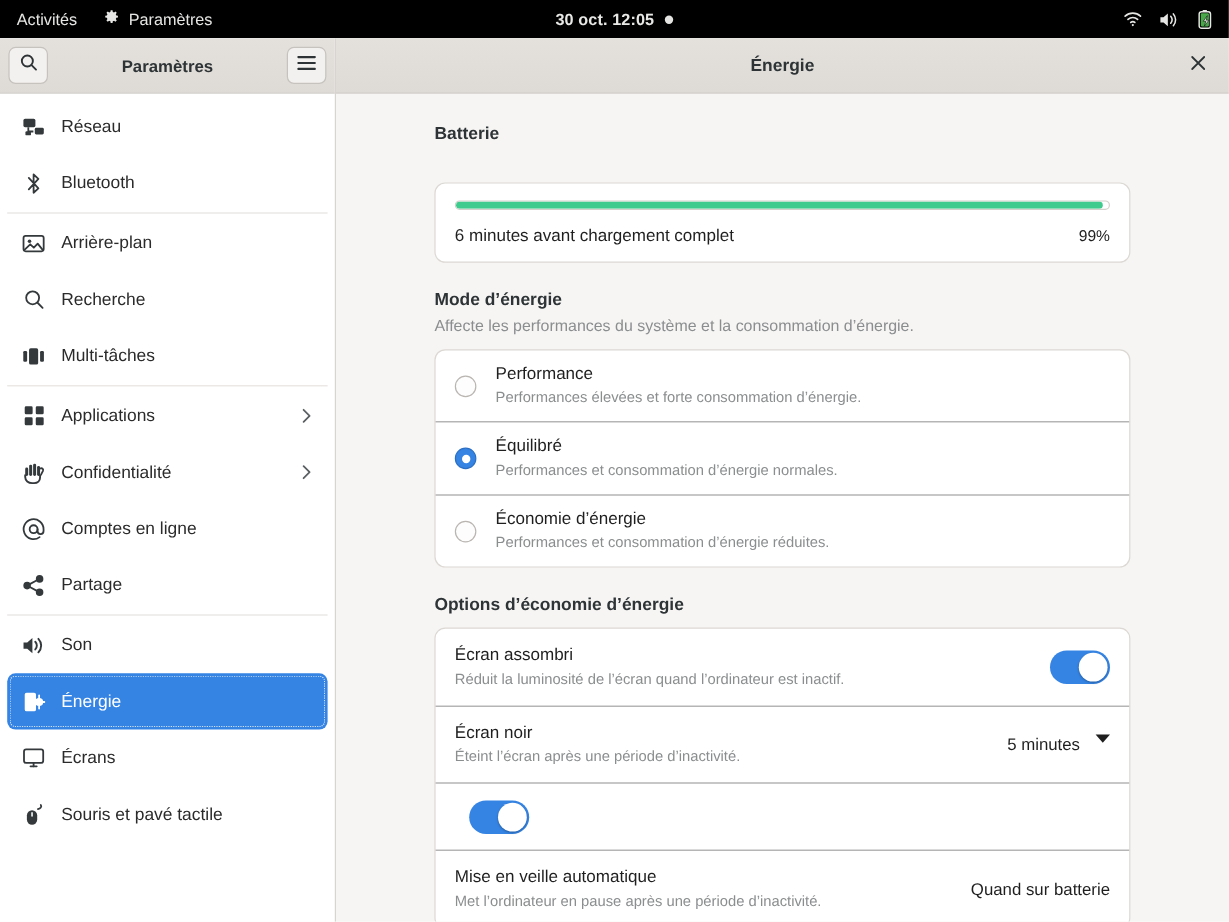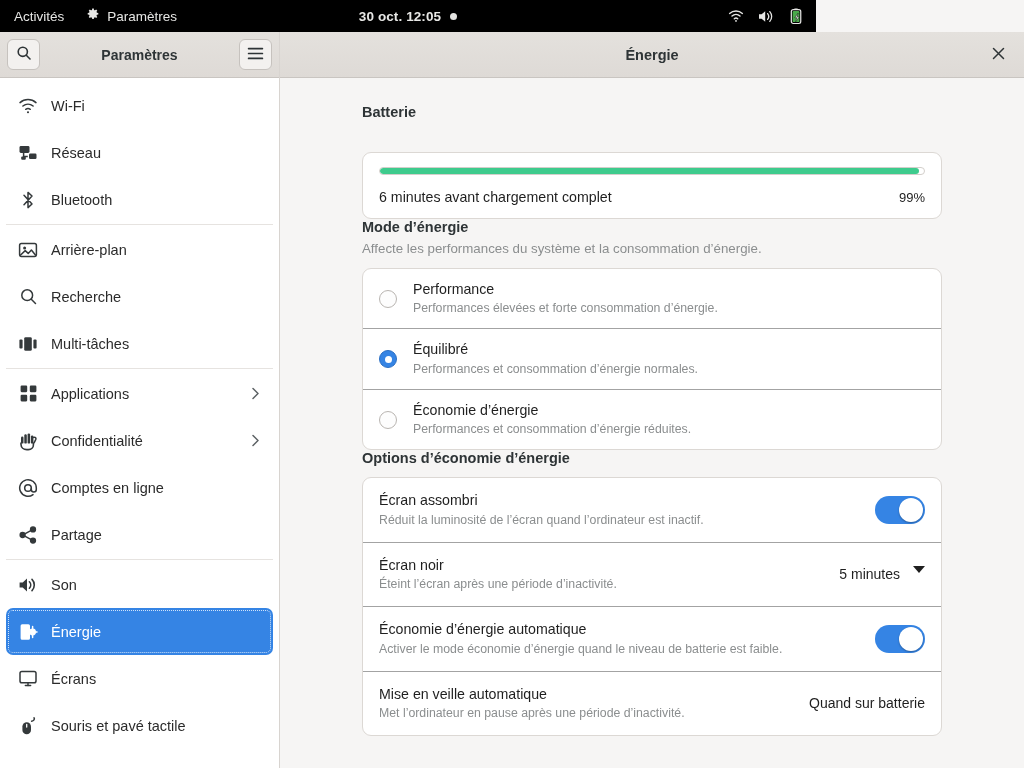--- a/index.html
+++ b/index.html
@@ -6,21 +6,21 @@
   html, body {
     width: 1024px; height: 768px;
     overflow: hidden;
     font-family: "Liberation Sans", sans-serif;
     background: #f6f5f4;
   }
 
   
   #topbar {
     position: absolute; top: 0; left: 0;
-    width: 816px; height: 32px;
+    width: 1024px; height: 32px;
     background: #000; color: #e8e8e6;
     display: flex; align-items: center;
     font-size: 13.5px;
   }
   .tb-left { display: flex; align-items: center; gap: 22px; padding-left: 14px; }
   .tb-item { display: flex; align-items: center; gap: 7px; font-weight: 400; color: #e6e6e4; }
   .tb-center {
     position: absolute; left: 0; right: 0; top: 0; height: 32px;
     display: flex; align-items: center; justify-content: center; gap: 12px;
     pointer-events: none;
@@ -122,21 +122,21 @@
     position: absolute; right: 14px; top: 0; bottom: 0;
     display: flex; align-items: center; justify-content: center;
     width: 24px; cursor: pointer; color: #2e3436; font-size: 16px;
   }
   #content-body {
     flex: 1;
     padding: 26px 0 0 0;
     overflow: hidden;
   }
   .section { width: 580px; margin: 0 auto 0 auto; }
-  .section + .section { }
+  .section + .section { margin-top: 23px; }
   .section-title {
     font-size: 14.5px; font-weight: 700; color: #2e3436;
     margin-bottom: 11px;
   }
   .section-desc {
     font-size: 13.3px; color: #8b8e8f; margin: -5px 0 12px 0;
   }
   .card {
     background: #fff;
     border: 1px solid #dcd8d4;
@@ -285,31 +285,20 @@
         <span>
           <svg width="17" height="13" viewBox="0 0 17 13" stroke="#2e3436" stroke-width="1.7" stroke-linecap="round">
             <path d="M1.6 1.6h13.8M1.6 6.5h13.8M1.6 11.4h13.8"></path>
           </svg>
         </span>
       </div>
     </div>
     <div id="sidebar-list">
         <div class="side-item">
           <span class="s-icon">
-            <svg width="20" height="18" viewBox="0 0 20 18" stroke="currentColor" fill="none" stroke-width="1.5" stroke-linecap="round" stroke-linejoin="round">
-              <path d="M2 5.6a12 12 0 0 1 16 0"></path>
-              <path d="M4.9 9a8 8 0 0 1 10.2 0"></path>
-              <path d="M7.7 12.3a4 4 0 0 1 4.6 0"></path>
-              <circle cx="10" cy="15.3" r="1.05" fill="currentColor" stroke="none"></circle>
-            </svg>
-          </span>
-          <span class="s-label">Wi-Fi</span>
-        </div>
-        <div class="side-item">
-          <span class="s-icon">
             <svg width="20" height="18" viewBox="0 0 20 18" fill="currentColor">
               <rect x="1.5" y="2" width="10" height="7" rx="1.4"></rect>
               <rect x="11" y="9.5" width="7.5" height="5.5" rx="1.2"></rect>
               <path d="M5.6 9v3.6h4.2" stroke="currentColor" stroke-width="1.5" fill="none"></path>
               <rect x="3.2" y="12.4" width="4.6" height="3.4" rx="1"></rect>
             </svg>
           </span>
           <span class="s-label">Réseau</span>
         </div>
         <div class="side-item">
@@ -520,24 +509,20 @@
               <div class="row-text">
                 <div class="row-title">Écran noir</div>
                 <div class="row-sub">Éteint l’écran après une période d’inactivité.</div>
               </div>
               <div class="dropdown">
                 <span class="dd-val">5 minutes</span>
                 <span class="caret"></span>
               </div>
             </div>
             <div class="card-row">
-              <div class="row-text">
-                <div class="row-title">Économie d’énergie automatique</div>
-                <div class="row-sub">Activer le mode économie d’énergie quand le niveau de batterie est faible.</div>
-              </div>
               <div class="toggle on">
                 <div class="knob"></div>
               </div>
             </div>
             <div class="card-row">
               <div class="row-text">
                 <div class="row-title">Mise en veille automatique</div>
                 <div class="row-sub">Met l’ordinateur en pause après une période d’inactivité.</div>
               </div>
               <div class="row-value">Quand sur batterie</div>

